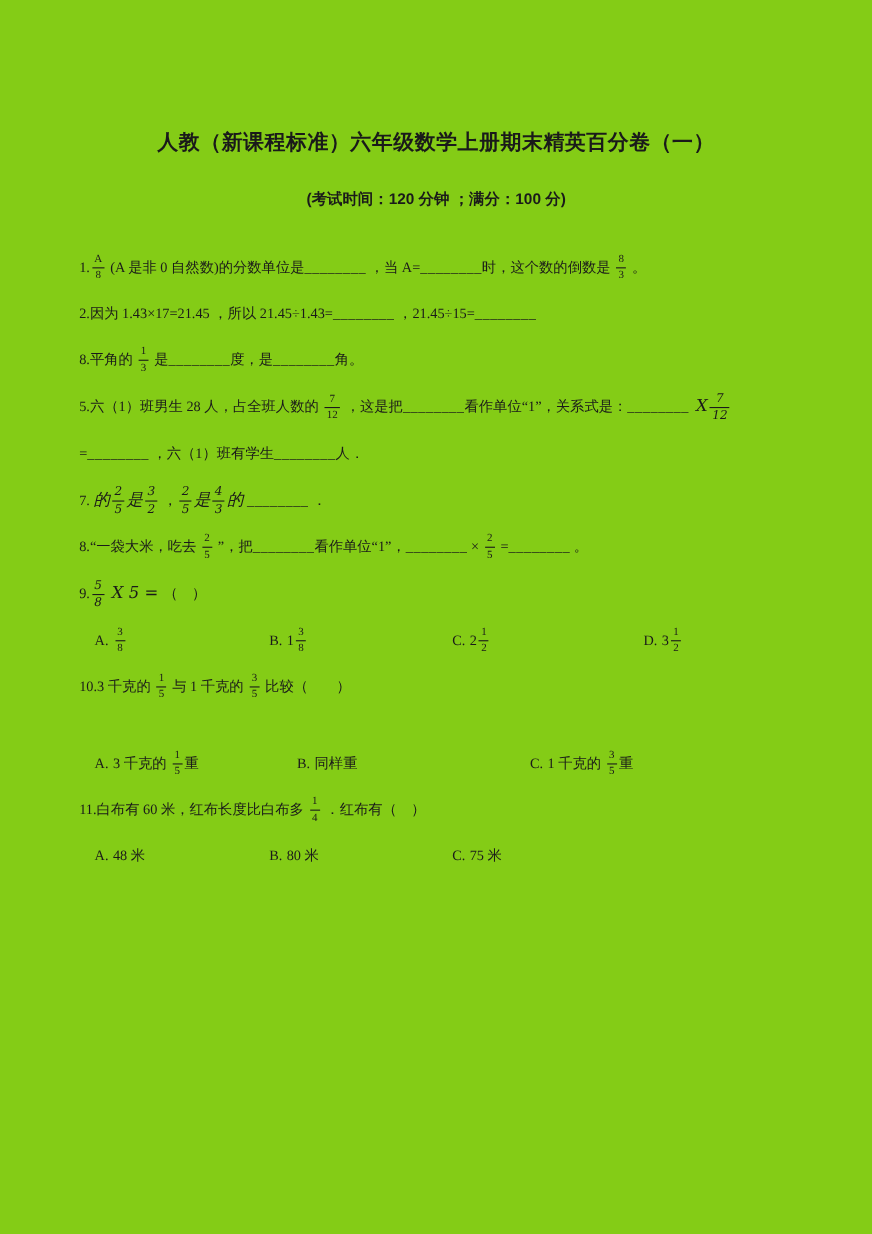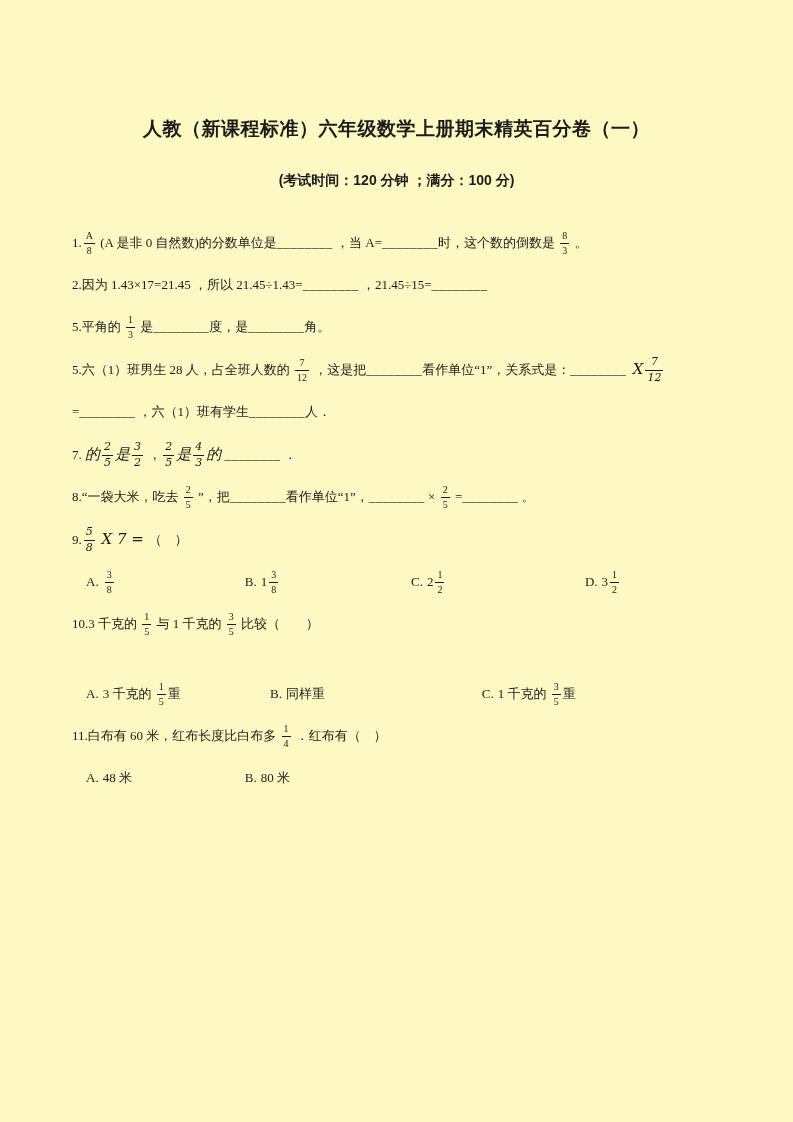--- a/index.html
+++ b/index.html
@@ -9,21 +9,21 @@
     height: 1122px;
     background: #ffffff;
     color: #1a1a1a;
     font-family: "Liberation Serif", "DejaVu Serif", serif;
   }
   .page {
     width: 793px;
     height: 1122px;
     padding: 116px 72px 40px 72px;
     overflow: hidden;
-    background: #fef9c3;
+    background: #84cc16;
   }
   .doc-title {
     font-size: 19px;
     font-weight: 700;
     text-align: center;
     margin: 0 0 30px 0;
     letter-spacing: 0.5px;
     font-family: "Liberation Sans", "DejaVu Sans", sans-serif;
   }
   .doc-subtitle {
@@ -94,37 +94,38 @@
 </style>
 </head>
 <body>
 
 <div class="page">
   <h1 class="doc-title">人教（新课程标准）六年级数学上册期末精英百分卷（一）</h1>
   <div class="doc-subtitle">(考试时间：120 分钟 ；满分：100 分)</div>
   <div class="content">
       <p class="q"><span class="qtext">1.</span><span class="frac"><span class="num">A</span><span class="den">8</span></span><span class="qtext"> (A 是非 0 自然数)的分数单位是</span><span class="blank">________</span><span class="qtext"> ，当 A=</span><span class="blank">________</span><span class="qtext">时，这个数的倒数是 </span><span class="frac"><span class="num">8</span><span class="den">3</span></span><span class="qtext"> 。</span></p>
       <p class="q"><span class="qtext">2.因为 1.43×17=21.45 ，所以 21.45÷1.43=</span><span class="blank">________</span><span class="qtext"> ，21.45÷15=</span><span class="blank">________</span></p>
-      <p class="q"><span class="qtext">5.平角的 </span><span class="frac"><span class="num">1</span><span class="den">3</span></span><span class="qtext"> 是</span><span class="blank">________</span><span class="qtext">度，是</span><span class="blank">________</span><span class="qtext">角。</span></p>
+      <p class="q"><span class="qtext">8.平角的 </span><span class="frac"><span class="num">1</span><span class="den">3</span></span><span class="qtext"> 是</span><span class="blank">________</span><span class="qtext">度，是</span><span class="blank">________</span><span class="qtext">角。</span></p>
       <p class="q"><span class="qtext">5.六（1）班男生 28 人，占全班人数的 </span><span class="frac"><span class="num">7</span><span class="den">12</span></span><span class="qtext"> ，这是把</span><span class="blank">________</span><span class="qtext">看作单位“1”，关系式是：</span><span class="blank">________</span><span class="qtext">  </span><span class="stext">X</span><span class="frac script"><span class="num">7</span><span class="den">12</span></span><span class="qtext"> =</span><span class="blank">________</span><span class="qtext"> ，六（1）班有学生</span><span class="blank">________</span><span class="qtext">人．</span></p>
       <p class="q"><span class="qtext">7. </span><span class="stext">的</span><span class="frac script"><span class="num">2</span><span class="den">5</span></span><span class="stext">是</span><span class="frac script"><span class="num">3</span><span class="den">2</span></span><span class="qtext"> ，</span><span class="frac script"><span class="num">2</span><span class="den">5</span></span><span class="stext">是</span><span class="frac script"><span class="num">4</span><span class="den">3</span></span><span class="stext">的</span><span class="qtext"> </span><span class="blank">________</span><span class="qtext"> ．</span></p>
       <p class="q"><span class="qtext">8.“一袋大米，吃去 </span><span class="frac"><span class="num">2</span><span class="den">5</span></span><span class="qtext"> ”，把</span><span class="blank">________</span><span class="qtext">看作单位“1”，</span><span class="blank">________</span><span class="qtext"> × </span><span class="frac"><span class="num">2</span><span class="den">5</span></span><span class="qtext"> =</span><span class="blank">________</span><span class="qtext"> 。</span></p>
-      <p class="q"><span class="qtext">9.</span><span class="frac script"><span class="num">5</span><span class="den">8</span></span><span class="stext"> X 7 = </span><span class="qtext">（　）</span></p>
+      <p class="q"><span class="qtext">9.</span><span class="frac script"><span class="num">5</span><span class="den">8</span></span><span class="stext"> X 5 = </span><span class="qtext">（　）</span></p>
       <div class="options cols-4">
         <div class="option"><span class="opt-label">A.</span><span class="frac"><span class="num">3</span><span class="den">8</span></span></div>
         <div class="option"><span class="opt-label">B.</span><span class="qtext">1</span><span class="frac"><span class="num">3</span><span class="den">8</span></span></div>
         <div class="option"><span class="opt-label">C.</span><span class="qtext">2</span><span class="frac"><span class="num">1</span><span class="den">2</span></span></div>
         <div class="option"><span class="opt-label">D.</span><span class="qtext">3</span><span class="frac"><span class="num">1</span><span class="den">2</span></span></div>
       </div>
       <p class="q"><span class="qtext">10.3 千克的 </span><span class="frac"><span class="num">1</span><span class="den">5</span></span><span class="qtext"> 与 1 千克的 </span><span class="frac"><span class="num">3</span><span class="den">5</span></span><span class="qtext"> 比较（　　）</span></p>
       <div class="spacer"></div>
       <div class="options cols-3">
         <div class="option"><span class="opt-label">A.</span><span class="qtext">3 千克的 </span><span class="frac"><span class="num">1</span><span class="den">5</span></span><span class="qtext">重</span></div>
         <div class="option"><span class="opt-label">B.</span><span class="qtext">同样重</span></div>
         <div class="option"><span class="opt-label">C.</span><span class="qtext">1 千克的 </span><span class="frac"><span class="num">3</span><span class="den">5</span></span><span class="qtext">重</span></div>
       </div>
       <p class="q"><span class="qtext">11.白布有 60 米，红布长度比白布多 </span><span class="frac"><span class="num">1</span><span class="den">4</span></span><span class="qtext"> ．红布有（　）</span></p>
       <div class="options cols-4">
         <div class="option"><span class="opt-label">A.</span><span class="qtext">48 米</span></div>
         <div class="option"><span class="opt-label">B.</span><span class="qtext">80 米</span></div>
+        <div class="option"><span class="opt-label">C.</span><span class="qtext">75 米</span></div>
       </div>
     </div>
 </div>
 
 </body></html>

